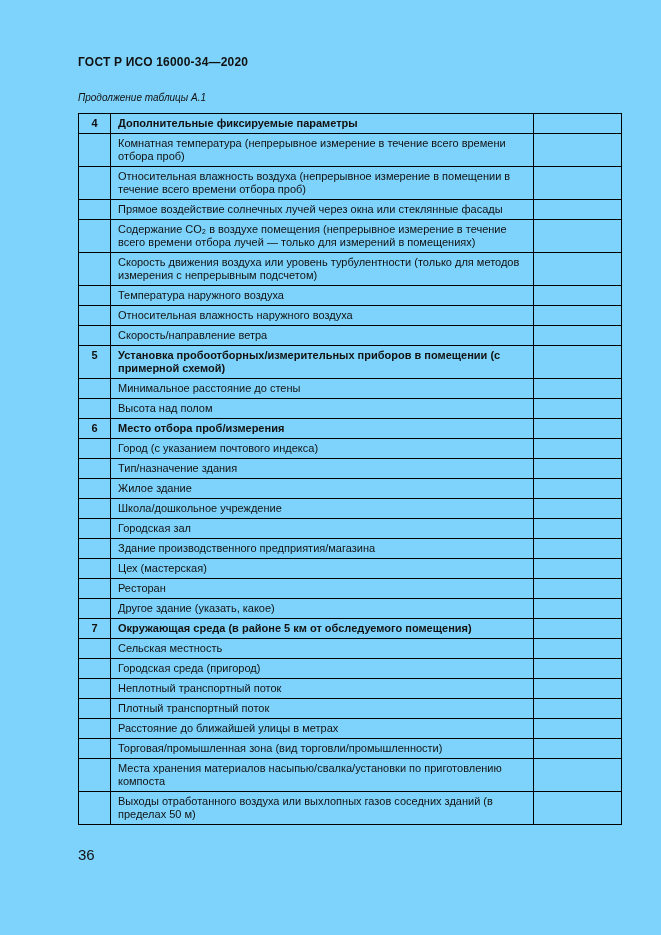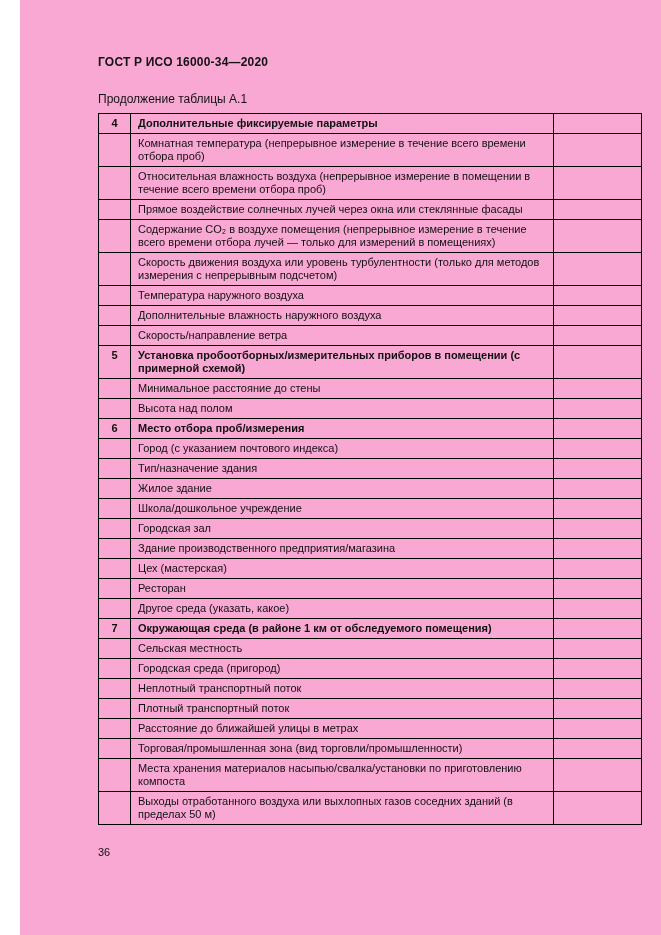--- a/index.html
+++ b/index.html
@@ -11,36 +11,36 @@
     width: 661px;
     height: 935px;
     font-family: "Liberation Sans", sans-serif;
     color: #111111;
     position: relative;
     overflow: hidden;
   }
   .page {
     position: absolute;
     inset: 0;
-    background: #f9a8d4;
-    margin-left: 20px;
+    background: #7dd3fc;
   }
   .doc-header {
     position: absolute;
     left: 78px;
     top: 55px;
     font-size: 12px;
     font-weight: bold;
     letter-spacing: 0.2px;
   }
   .table-caption {
     position: absolute;
     left: 78px;
     top: 92px;
-    font-size: 12px;
+    font-size: 10px;
+    font-style: italic;
   }
   table.spec {
     position: absolute;
     left: 78px;
     top: 113px;
     width: 543px;
     border-collapse: collapse;
     table-layout: fixed;
     font-size: 11px;
     line-height: 13px;
@@ -57,21 +57,21 @@
     padding-left: 2px;
     padding-right: 2px;
   }
   tr.section td.col-text {
     font-weight: bold;
   }
   .page-number {
     position: absolute;
     left: 78px;
     top: 846px;
-    font-size: 11px;
+    font-size: 15px;
   }
 </style>
 </head>
 <body>
 
 <div class="page">
 
   <div class="doc-header">ГОСТ Р ИСО 16000-34—2020</div>
 
   <div class="table-caption">Продолжение таблицы А.1</div>
@@ -113,21 +113,21 @@
           <td class="col-text">Скорость движения воздуха или уровень турбулентности (только для методов измерения с непрерывным подсчетом)</td>
           <td class="col-val"></td>
         </tr>
         <tr>
           <td class="col-num"></td>
           <td class="col-text">Температура наружного воздуха</td>
           <td class="col-val"></td>
         </tr>
         <tr>
           <td class="col-num"></td>
-          <td class="col-text">Дополнительные влажность наружного воздуха</td>
+          <td class="col-text">Относительная влажность наружного воздуха</td>
           <td class="col-val"></td>
         </tr>
         <tr>
           <td class="col-num"></td>
           <td class="col-text">Скорость/направление ветра</td>
           <td class="col-val"></td>
         </tr>
         <tr class="section">
           <td class="col-num">5</td>
           <td class="col-text">Установка пробоотборных/измерительных приборов в помещении (с примерной схемой)</td>
@@ -183,26 +183,26 @@
           <td class="col-text">Цех (мастерская)</td>
           <td class="col-val"></td>
         </tr>
         <tr>
           <td class="col-num"></td>
           <td class="col-text">Ресторан</td>
           <td class="col-val"></td>
         </tr>
         <tr>
           <td class="col-num"></td>
-          <td class="col-text">Другое среда (указать, какое)</td>
+          <td class="col-text">Другое здание (указать, какое)</td>
           <td class="col-val"></td>
         </tr>
         <tr class="section">
           <td class="col-num">7</td>
-          <td class="col-text">Окружающая среда (в районе 1 км от обследуемого помещения)</td>
+          <td class="col-text">Окружающая среда (в районе 5 км от обследуемого помещения)</td>
           <td class="col-val"></td>
         </tr>
         <tr>
           <td class="col-num"></td>
           <td class="col-text">Сельская местность</td>
           <td class="col-val"></td>
         </tr>
         <tr>
           <td class="col-num"></td>
           <td class="col-text">Городская среда (пригород)</td>

